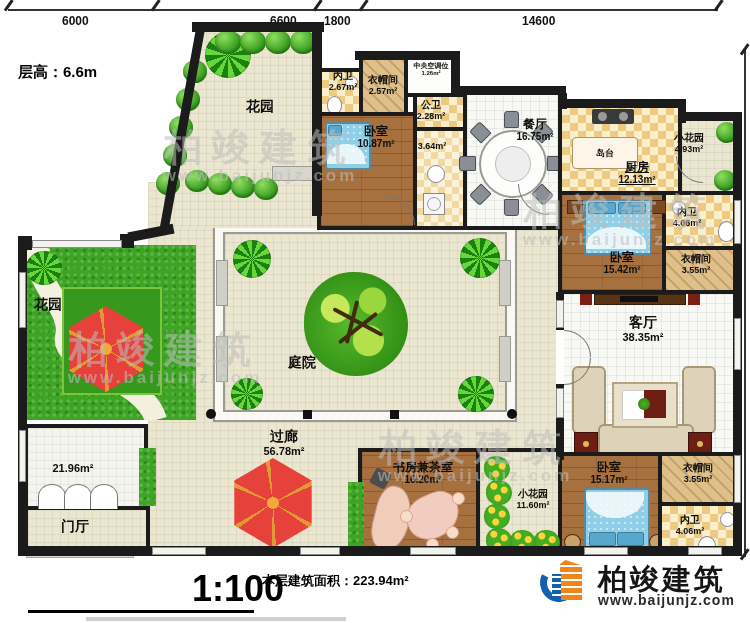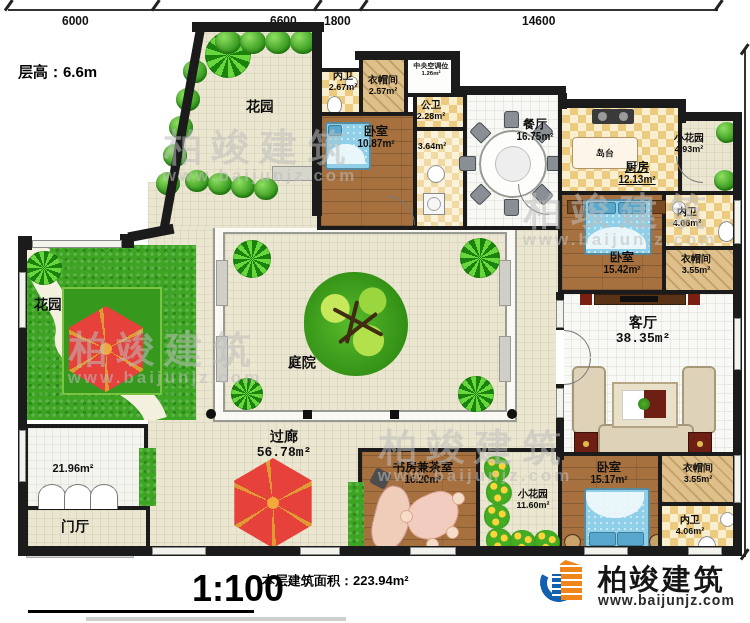--- a/index.html
+++ b/index.html
@@ -13,21 +13,21 @@
   .f-wood{background:#a7713f;background-image:repeating-linear-gradient(0deg,rgba(0,0,0,.18) 0 1px,transparent 1px 12px),repeating-linear-gradient(90deg,rgba(0,0,0,.10) 0 1px,transparent 1px 40px);}
   .f-closet{background:#dfc08a;background-image:repeating-linear-gradient(45deg,rgba(120,80,20,.25) 0 2px,transparent 2px 9px);}
   .f-white{background:#f8f8f4;background-image:linear-gradient(rgba(0,0,0,.06) 1px,transparent 1px),linear-gradient(90deg,rgba(0,0,0,.06) 1px,transparent 1px);background-size:9px 9px;}
   .f-cream{background:#ebe6cf;background-image:linear-gradient(rgba(0,0,0,.05) 1px,transparent 1px),linear-gradient(90deg,rgba(0,0,0,.05) 1px,transparent 1px);background-size:8px 8px;}
   .f-grass{background:#3ea524;background-image:radial-gradient(circle at 30% 30%,rgba(255,255,255,.16) 0 1.5px,transparent 2px),radial-gradient(circle at 70% 60%,rgba(0,60,0,.25) 0 1.5px,transparent 2px);background-size:7px 7px,9px 9px;}
   
   .rlabel{position:absolute;text-align:center;color:#0e0e0e;font-weight:bold;line-height:1.18;white-space:nowrap;z-index:30;}
   .rlabel .nm{display:block;font-size:12px;}
   .rlabel .ar{display:block;font-size:10px;}
   .rlabel.big .nm{font-size:14px;}
-  .rlabel.big .ar{font-size:13px;font-family:Liberation Mono, monospace;}
+  .rlabel.big .ar{font-size:11px;}
   .rlabel.sm .nm{font-size:10px;}
   .rlabel.sm .ar{font-size:9px;}
   .rlabel.tiny .nm{font-size:7px;}
   .rlabel.tiny .ar{font-size:6px;}
   
   .bush{position:absolute;border-radius:50%;background:radial-gradient(circle at 35% 30%,#8ee060,#2e9118 72%);box-shadow:inset 0 -2px 3px rgba(0,60,0,.4);}
   .palm{position:absolute;border-radius:50%;background:repeating-conic-gradient(#19830e 0 18deg,#6ad63e 18deg 36deg);box-shadow:0 0 0 1px rgba(0,70,0,.25) inset;}
   .fbush{position:absolute;border-radius:46% 54% 50% 50%;background:radial-gradient(circle at 30% 25%,#ffd43b 0 3px,transparent 4px),radial-gradient(circle at 70% 40%,#ffd43b 0 3px,transparent 4px),radial-gradient(circle at 45% 72%,#ffd43b 0 3px,transparent 4px),radial-gradient(circle,#45ad24 55%,#2b8c15);}
   .bigtree{position:absolute;border-radius:48% 52% 50% 50%;background:radial-gradient(circle at 30% 35%,#c8e85c 0 14%,transparent 15%),radial-gradient(circle at 66% 28%,#9ad73f 0 13%,transparent 14%),radial-gradient(circle at 62% 66%,#b2e14c 0 16%,transparent 17%),radial-gradient(circle at 45% 50%,#58bb2b,#2f8c14 78%);}
   .branch{position:absolute;background:#402c10;border-radius:2px;}

